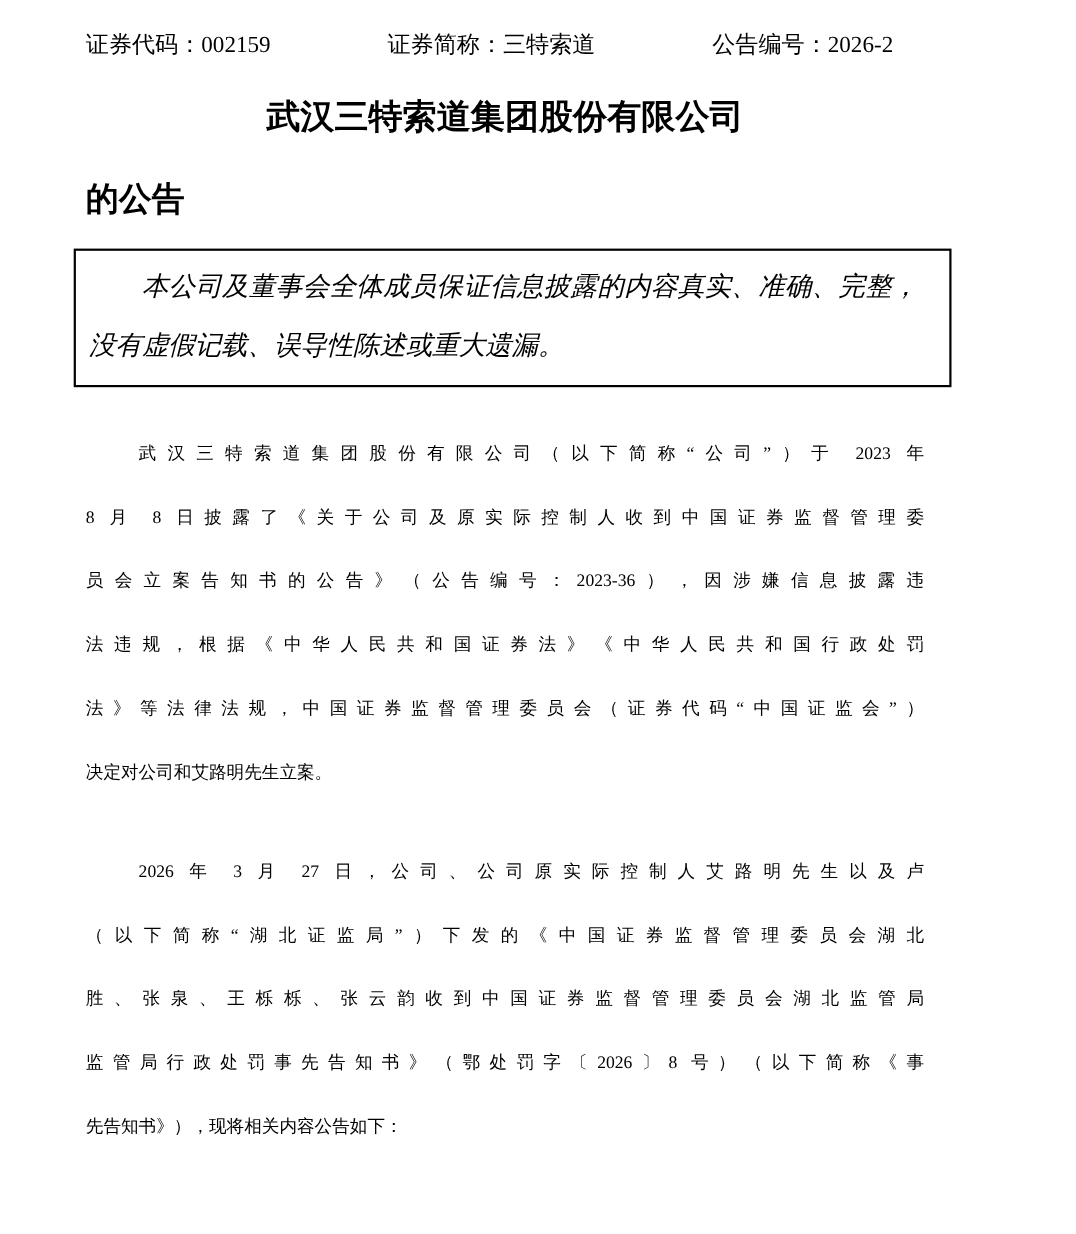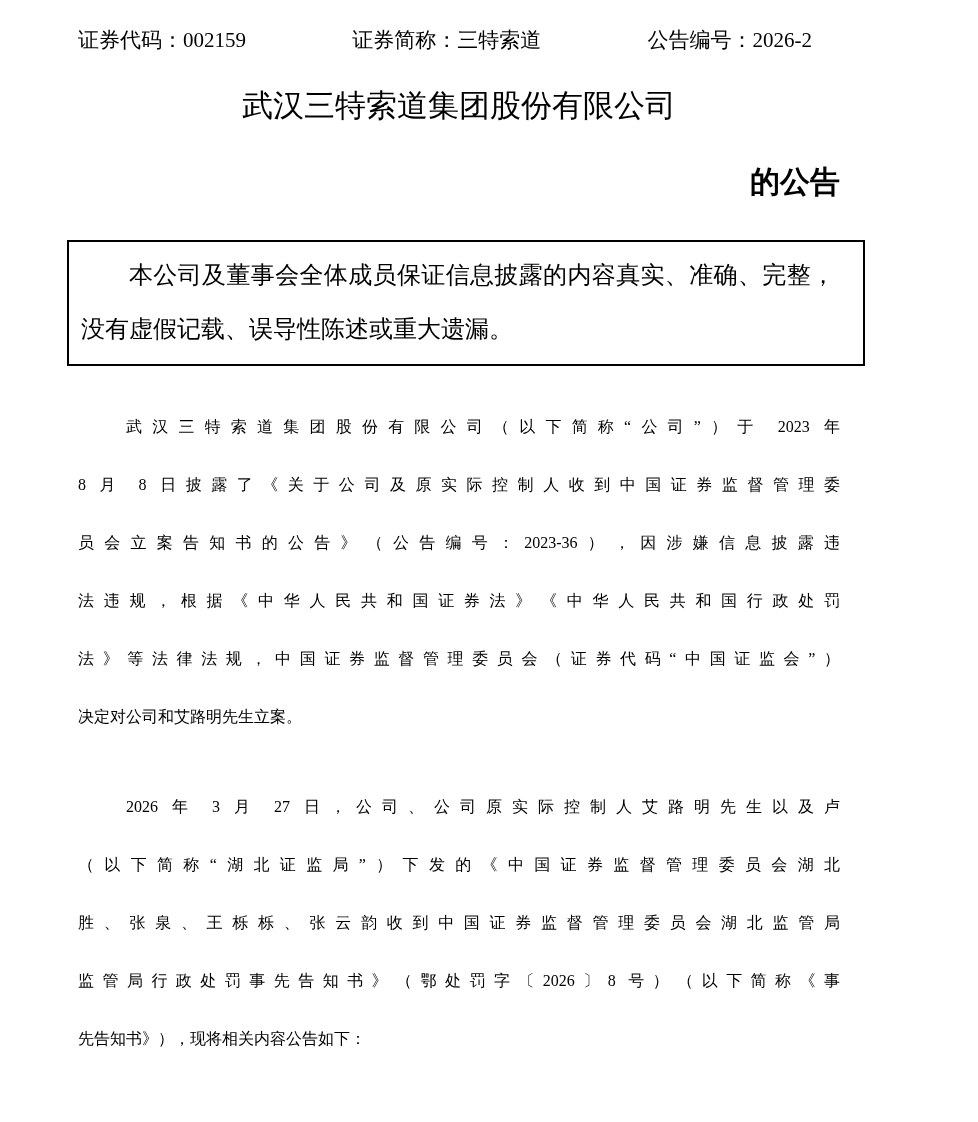--- a/index.html
+++ b/index.html
@@ -18,42 +18,43 @@
     justify-content: space-between;
     font-size: 21px;
     line-height: 28px;
     padding-right: 28px;
     white-space: nowrap;
   }
   .title1 {
     margin: 32px 0 0 0;
     text-align: center;
     font-size: 31px;
-    font-weight: normal;
+    font-weight: bold;
     line-height: 40px;
   }
   .title2 {
     margin: 22px 0 0 0;
     text-align: center;
     font-size: 32px;
     font-weight: bold;
     line-height: 42px;
     letter-spacing: 1px;
   }
   .title3 {
     margin: 36px 0 0 0;
-    text-align: right;
+    text-align: left;
     font-size: 30px;
     font-weight: bold;
     line-height: 40px;
   }
   .notice-box {
-    margin: 38px -25px 0 -11px;
+    margin: 24px -25px 0 -11px;
     border: 2px solid #000;
     padding: 6px 28px 8px 12px;
+    font-style: italic;
   }
   .notice-box .line { font-size: 24px; line-height: 54px; }
   .body-text { margin-top: 32px; }
   .para { margin: 0; }
   .para + .para { margin-top: 32px; }
   .line { font-size: 16px; line-height: 58px; }
   .line.justify {
     text-align: justify;
     text-align-last: justify;
     text-justify: inter-character;

